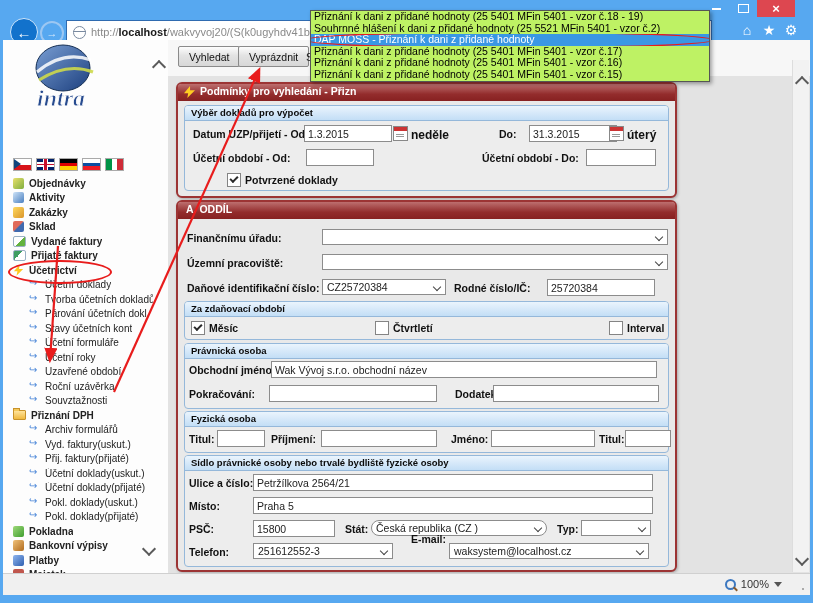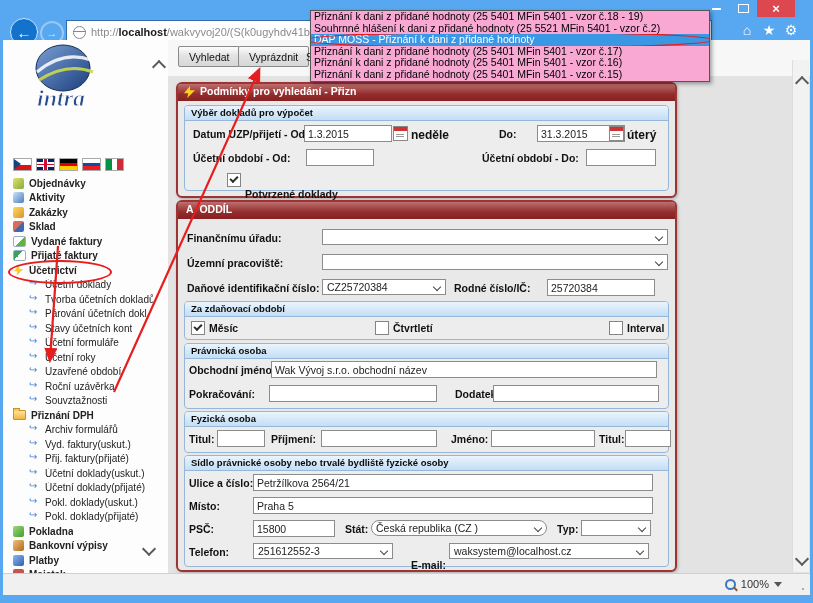--- a/index.html
+++ b/index.html
@@ -95,21 +95,21 @@
   .sel{position:absolute;height:16px;border:1px solid #8c8c8c;background:#fff;color:#222;font-size:10.5px;
        padding:1px 16px 0 4px;white-space:nowrap;overflow:hidden;box-sizing:border-box;}
   .sel .chev{position:absolute;right:5px;top:4px;width:5px;height:5px;border:solid #444;border-width:0 1.5px 1.5px 0;transform:rotate(45deg);}
   .cal{position:absolute;width:13px;height:13px;background:#fff;border:1px solid #888;}
   .cal::before{content:'';position:absolute;left:0;right:0;top:0;height:4px;background:#c33;}
   .cal::after{content:'';position:absolute;left:2px;top:7px;width:8px;height:1px;background:#999;box-shadow:0 2px 0 #999;}
   .cb{position:absolute;width:12px;height:12px;background:#fff;border:1px solid #848484;}
   .cb.checked::after{content:'';position:absolute;left:2px;top:2px;width:6px;height:3px;
        border-left:2px solid #2a2a2a;border-bottom:2px solid #2a2a2a;transform:rotate(-45deg);}
   
-  .dropdown{position:absolute;left:310px;top:10px;width:398px;background:#f9a8d4;border:1px solid #555;
+  .dropdown{position:absolute;left:310px;top:10px;width:398px;background:#bef264;border:1px solid #555;
             box-shadow:2px 2px 4px rgba(0,0,0,.35);z-index:40;}
   .optlabel{display:block;}
   .opt{font-size:10.5px;line-height:11.6px;height:11.6px;padding:0 3px;color:#000;white-space:nowrap;overflow:hidden;cursor:default;}
   .opt.selected{background:var(--selblue,#3a97e4);color:#fff;}
   
   .statusbar{position:absolute;left:3px;top:573px;width:807px;height:22px;background:#f0f0f0;border-top:1px solid #d0d0d0;border-bottom:1px solid #fff;}
   .zoomgrp{position:absolute;right:28px;top:4px;display:flex;align-items:center;gap:5px;font-size:11px;color:#333;}
   .mag{width:7px;height:7px;border:2px solid #3c78c0;border-radius:50%;position:relative;}
   .mag::after{content:'';position:absolute;width:5px;height:2px;background:#8a5a2a;right:-4px;bottom:-2px;transform:rotate(45deg);}
   .zcaret{width:0;height:0;border-left:4px solid transparent;border-right:4px solid transparent;border-top:5px solid #555;}
@@ -326,29 +326,29 @@
       <div class="phead withbolt"><span class="bolt"></span><span>Podmínky pro vyhledání - Přizn</span></div>
       <div class="pbody" style="height:92px;">
         <div class="sec" style="left:6px;top:4px;width:483px;height:84px;">
           <div class="shead">Výběr dokladů pro výpočet</div>
           <div class="sbody" style="height:69px;">
             <span class="lb" style="left:8px;top:7px;">Datum UZP/přijetí - Od:</span>
             <input class="inp" style="left: 119px; top: 4px; width: 80px;" value="1.3.2015">
             <span class="cal" style="left:208px;top:5px;"></span>
             <span class="tx" style="left:226px;top:7px;">neděle</span>
             <span class="lb" style="left:314px;top:7px;">Do:</span>
-            <input class="inp" style="left: 352px; top: 4px; width: 80px;" value="31.3.2015">
+            <input class="inp" style="left: 344px; top: 4px; width: 80px;" value="31.3.2015">
             <span class="cal" style="left:424px;top:5px;"></span>
             <span class="tx" style="left:442px;top:7px;">úterý</span>
             <span class="lb" style="left:8px;top:31px;">Účetní období - Od:</span>
             <input class="inp" style="left: 121px; top: 28px; width: 60px;" value="">
             <span class="lb" style="left:297px;top:31px;">Účetní období - Do:</span>
             <input class="inp" style="left: 401px; top: 28px; width: 62px;" value="">
             <span class="cb checked" style="left:42px;top:52px;"></span>
-            <span class="lb" style="left:60px;top:67px;">Potvrzené doklady</span>
+            <span class="lb" style="left:60px;top:53px;">Potvrzené doklady</span>
           </div>
         </div>
       </div>
     </div>
 
     <div class="panel" style="left:8px;top:160px;width:497px;height:368px;">
       <div class="phead">A. ODDÍL</div>
       <div class="pbody" style="height:348px;">
         <span class="lb" style="left:9px;top:13px;">Finančnímu úřadu:</span>
         <span class="sel" style="left:144px;top:10px;width:346px;"><span></span><span class="chev"></span></span>
@@ -405,21 +405,21 @@
             <span class="lb" style="left:4px;top:29px;">Místo:</span>
             <input class="inp" style="left: 68px; top: 26px; width: 392px;" value="Praha 5">
             <span class="lb" style="left:4px;top:52px;">PSČ:</span>
             <input class="inp" style="left: 68px; top: 49px; width: 74px;" value="15800">
             <span class="lb" style="left:160px;top:52px;">Stát:</span>
             <span class="sel" style="left:186px;top:49px;width:176px;border-radius:8px;"><span>Česká republika (CZ )</span><span class="chev"></span></span>
             <span class="lb" style="left:372px;top:52px;text-align:right;">Typ:</span>
             <span class="sel" style="left:396px;top:49px;width:70px;"><span></span><span class="chev"></span></span>
             <span class="lb" style="left:4px;top:75px;">Telefon:</span>
             <span class="sel" style="left:68px;top:72px;width:140px;"><span>251612552-3</span><span class="chev"></span></span>
-            <span class="lb" style="left:226px;top:88px;">E-mail:</span>
+            <span class="lb" style="left:226px;top:62px;">E-mail:</span>
             <span class="sel" style="left:264px;top:72px;width:200px;"><span>waksystem@localhost.cz</span><span class="chev"></span></span>
           </div>
         </div>
       </div>
     </div>
 
     <div class="scrolltrack">
       <span class="chv chvup" style="left:4px;top:18px;"></span>
       <span class="chv chvdn" style="left:4px;top:494px;"></span>
     </div>

